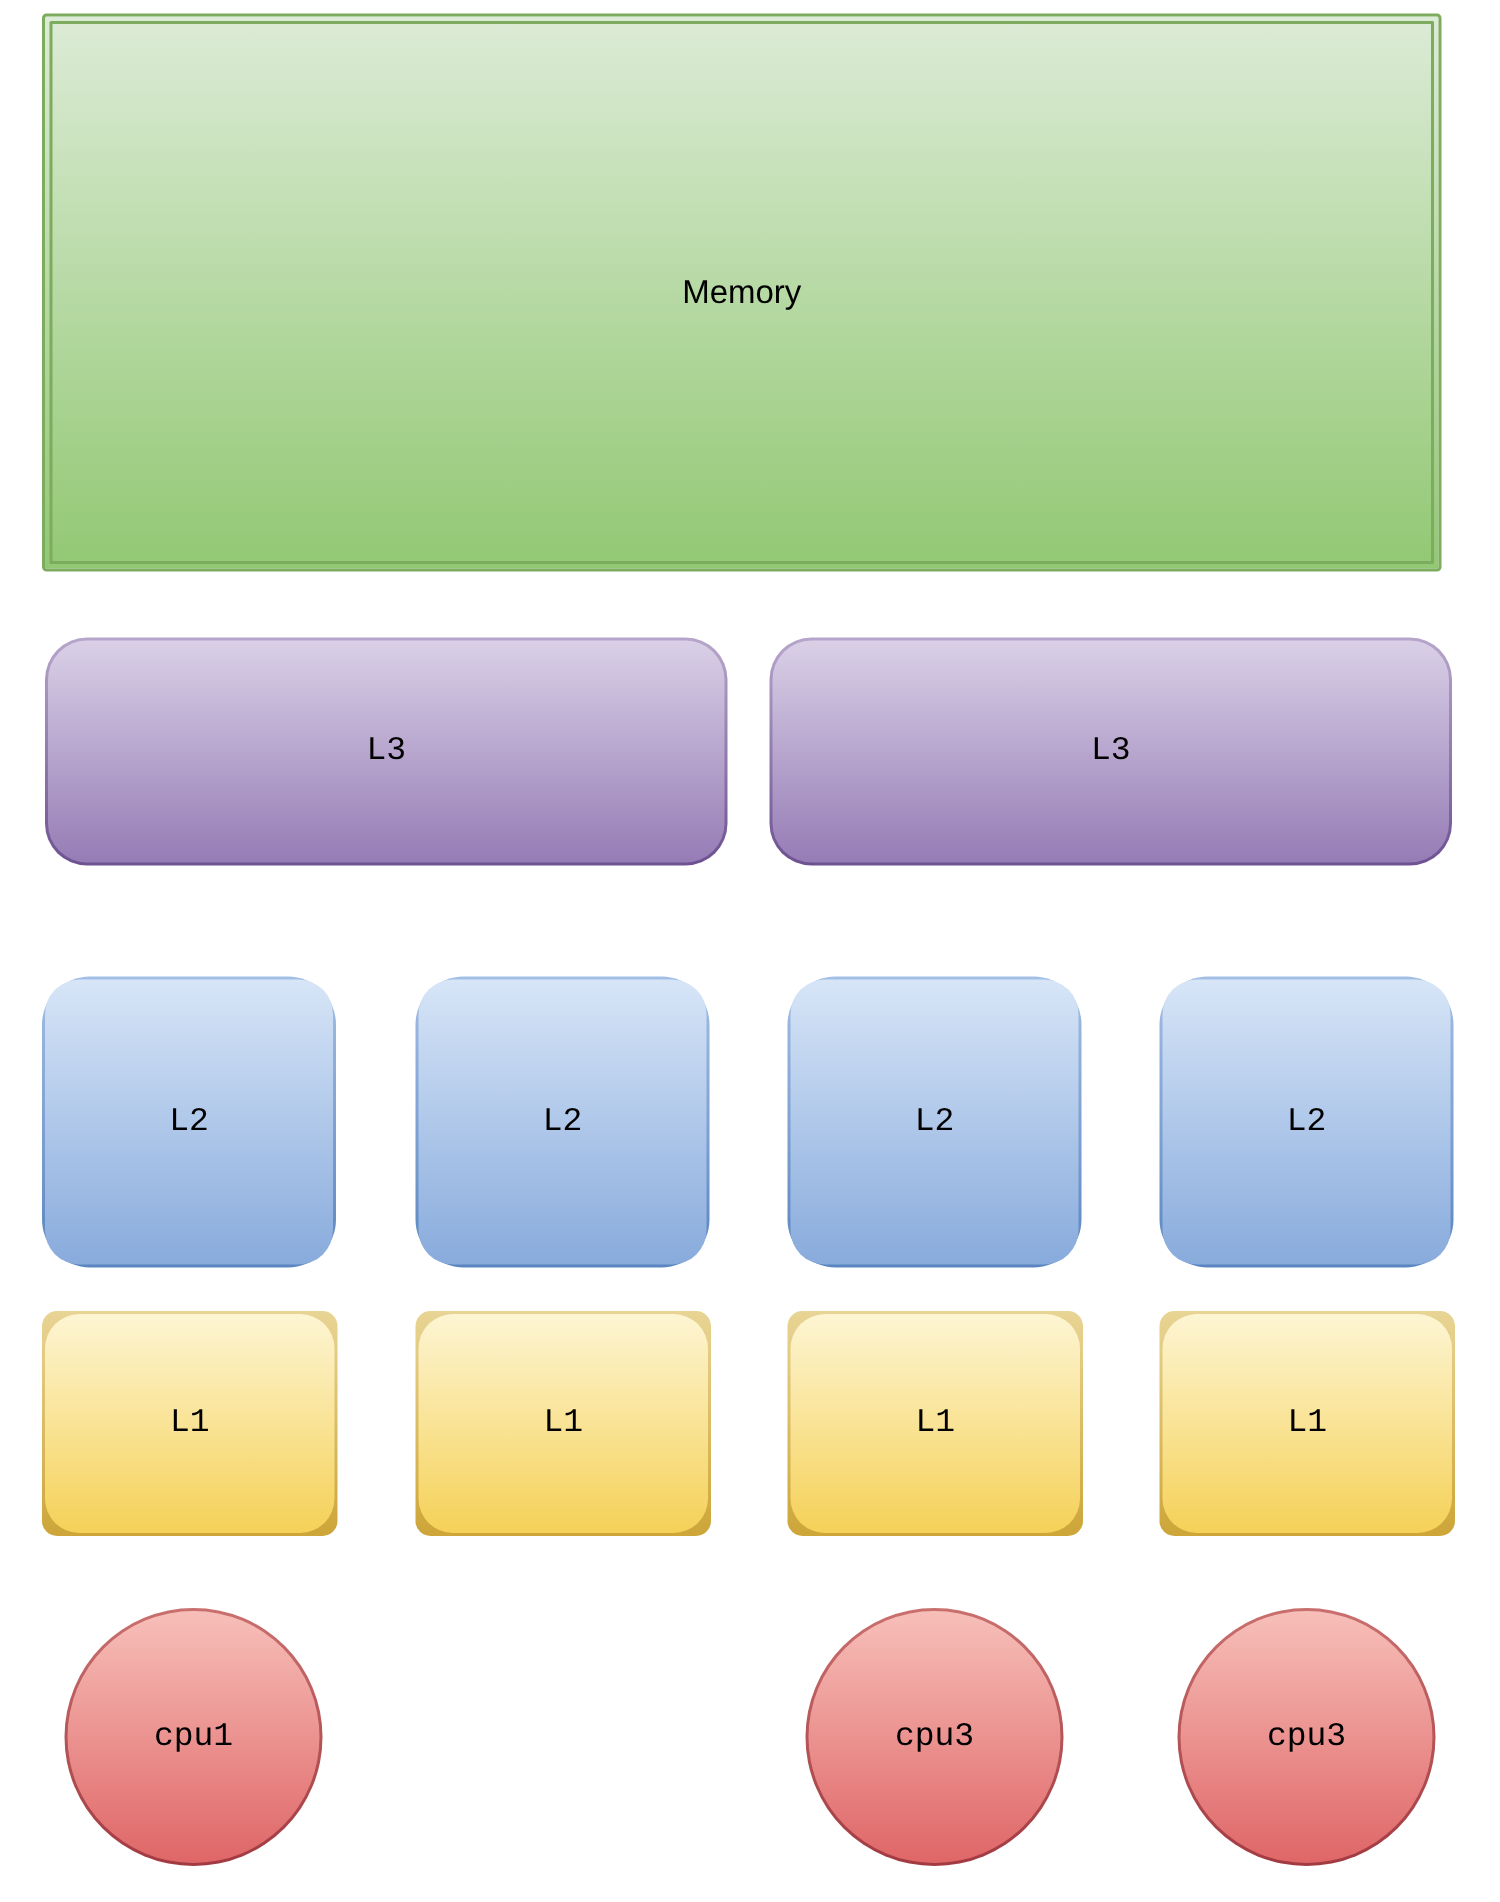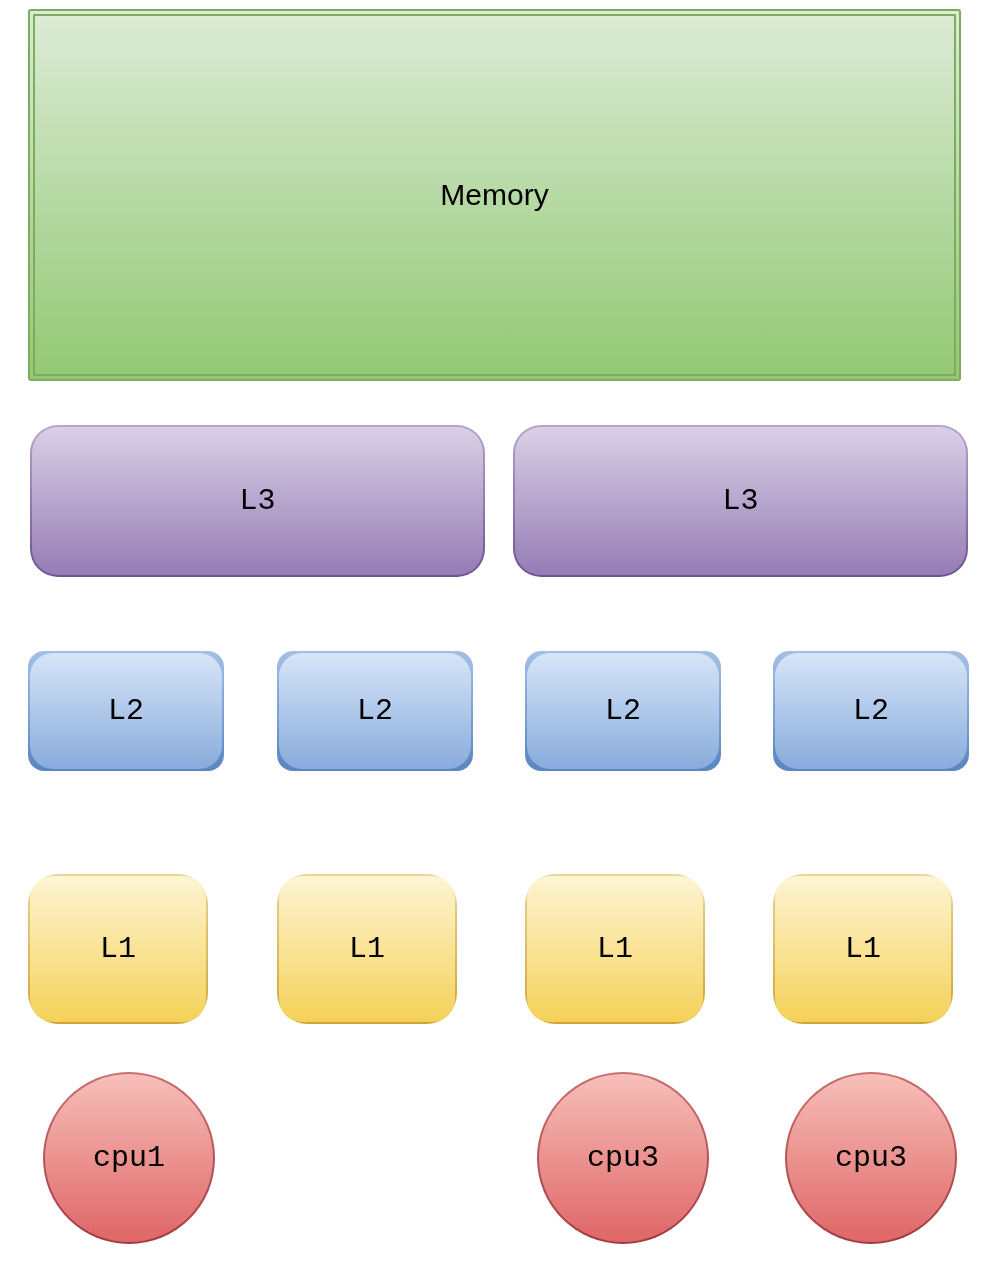--- a/index.html
+++ b/index.html
@@ -10,21 +10,21 @@
   }
   .canvas {
     position: relative;
     width: 1000px;
     height: 1268px;
     background: #ffffff;
     overflow: hidden;
   }
   .label {
     color: #000000;
-    font-size: 30px;
+    font-size: 22px;
     line-height: 1;
     white-space: nowrap;
   }
 
   
   .memory {
     position: absolute;
     left: 28px; top: 9px;
     width: 933px; height: 372px;
     box-sizing: border-box;
@@ -66,35 +66,35 @@
   }
   .l3 .fill {
     inset: 2px;
     border-radius: 26px;
     background: linear-gradient(#d9d0e7, #967cb5);
   }
 
   
   .l2 {
     top: 651px;
-    width: 196px; height: 120px;
-    border-radius: 16px;
+    width: 196px; height: 194px;
+    border-radius: 32px;
     background: linear-gradient(#a3bfe5, #5a85c0);
   }
   .l2 .fill {
     inset: 2px;
     border-radius: 23px;
     background: linear-gradient(#d7e5f7, #88abdc);
   }
 
   
   .l1 {
     top: 874px;
-    width: 180px; height: 150px;
-    border-radius: 31px;
+    width: 197px; height: 150px;
+    border-radius: 10px;
     background: linear-gradient(#e8d494, #cda538);
     padding-left: 43px;
   }
   .l1 .fill {
     inset: 2px;
     border-radius: 23px;
     background: linear-gradient(#fdf5d3, #f5d158);
   }
 
   

